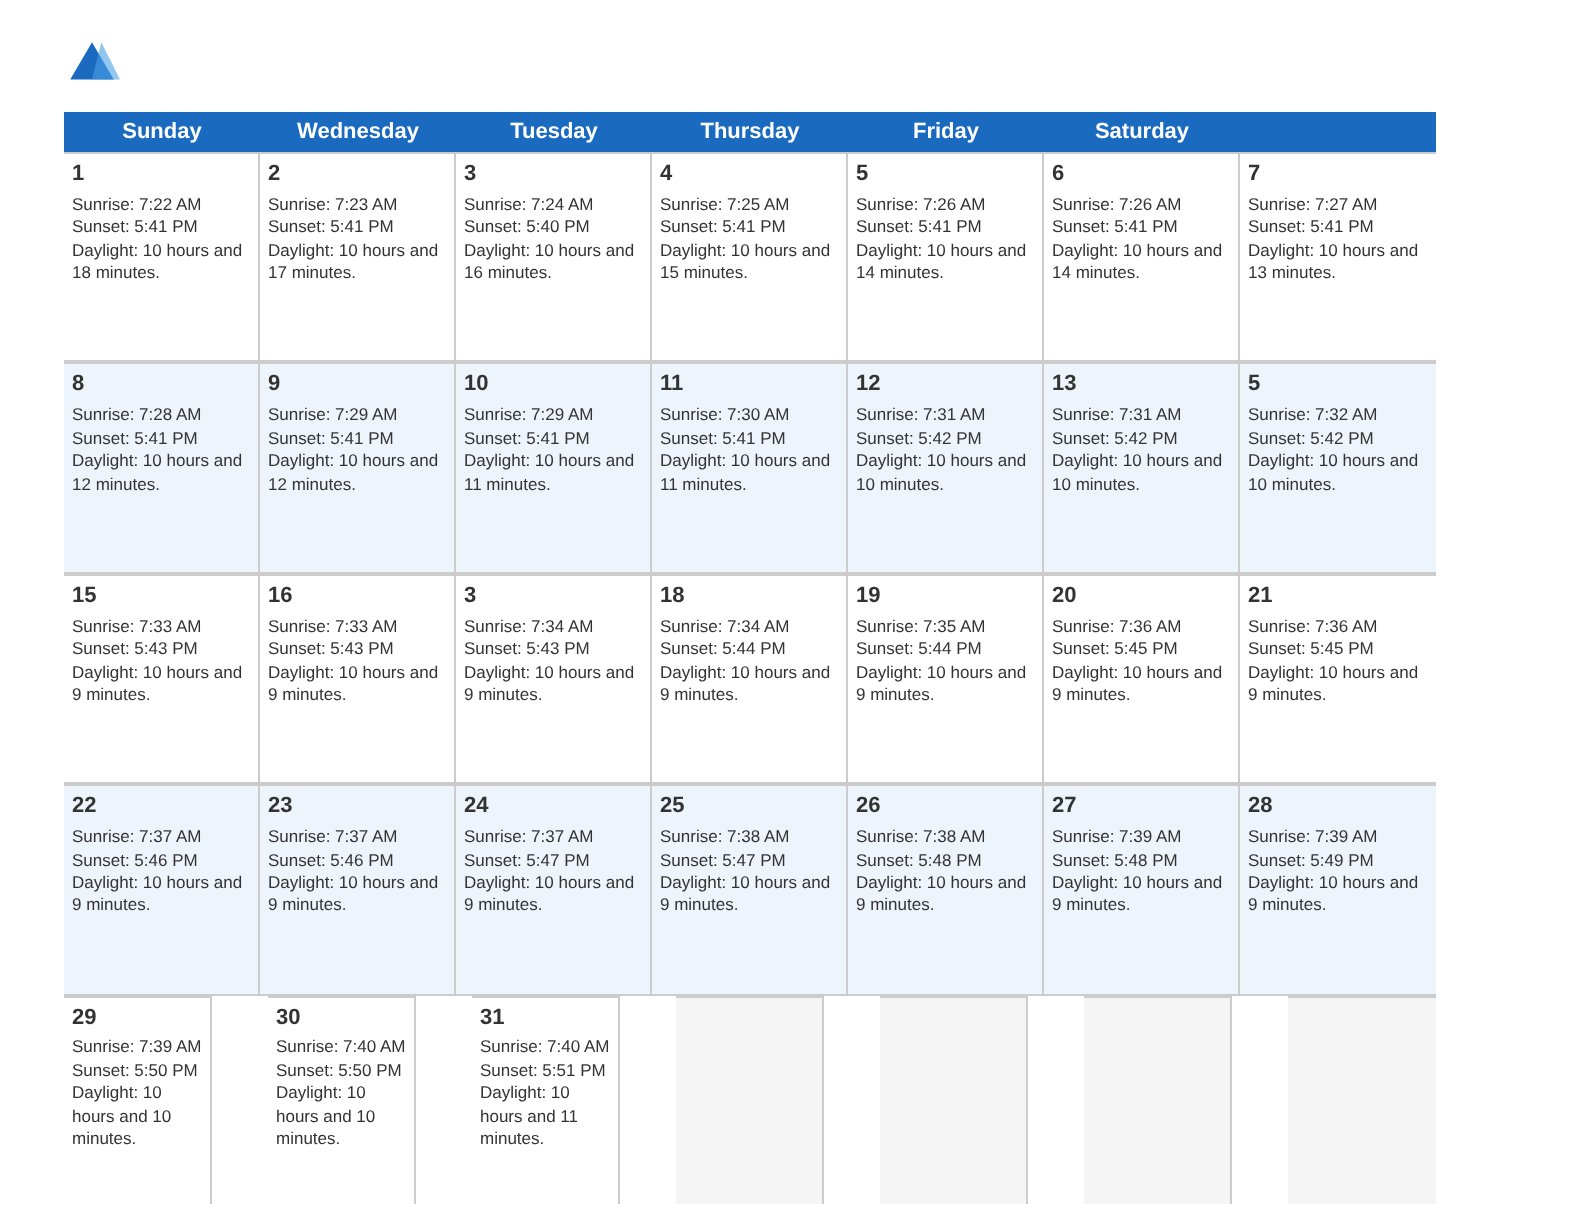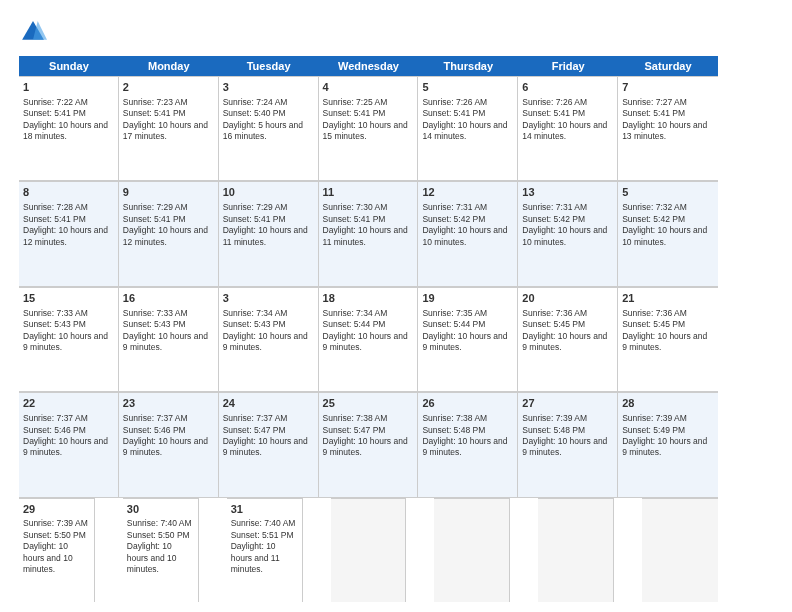--- a/index.html
+++ b/index.html
@@ -6,21 +6,21 @@
     body {
       font-family: Arial, sans-serif;
       background: #fff;
       width: 792px;
       height: 612px;
       overflow: hidden;
     }
     .page {
       width: 736px;
       height: 612px;
-      padding: 18px 18px 10px 19px;
+      padding: 18px 18px 10px 32px;
       display: flex;
       flex-direction: column;
     }
     .header {
       display: flex;
       justify-content: space-between;
       align-items: flex-start;
       margin-bottom: 10px;
     }
     .logo {
@@ -127,23 +127,22 @@
     </div>
     <div class="title-block">
       <div class="month-title"></div>
       <div class="location"></div>
     </div>
   </div>
 
   <div class="calendar">
     <div class="cal-header">
     <div class="cal-header-cell">Sunday</div>
-        <div class="cal-header-cell">Monday</div>
+        <div class="cal-header-cell">Wednesday</div>
         <div class="cal-header-cell">Tuesday</div>
-        <div class="cal-header-cell">Wednesday</div>
         <div class="cal-header-cell">Thursday</div>
         <div class="cal-header-cell">Friday</div>
         <div class="cal-header-cell">Saturday</div>
       </div>
     <div class="cal-body">
     <div class="cal-week">
           <div class="cal-cell">
             <span class="day-num">1</span>
             <div>Sunrise: 7:22 AM</div>
             <div>Sunset: 5:41 PM</div>
@@ -152,21 +151,21 @@
           <div class="cal-cell">
             <span class="day-num">2</span>
             <div>Sunrise: 7:23 AM</div>
             <div>Sunset: 5:41 PM</div>
             <div>Daylight: 10 hours and 17 minutes.</div>
           </div>
           <div class="cal-cell">
             <span class="day-num">3</span>
             <div>Sunrise: 7:24 AM</div>
             <div>Sunset: 5:40 PM</div>
-            <div>Daylight: 5 hours and 16 minutes.</div>
+            <div>Daylight: 10 hours and 16 minutes.</div>
           </div>
           <div class="cal-cell">
             <span class="day-num">4</span>
             <div>Sunrise: 7:25 AM</div>
             <div>Sunset: 5:41 PM</div>
             <div>Daylight: 10 hours and 15 minutes.</div>
           </div>
           <div class="cal-cell">
             <span class="day-num">5</span>
             <div>Sunrise: 7:26 AM</div>

